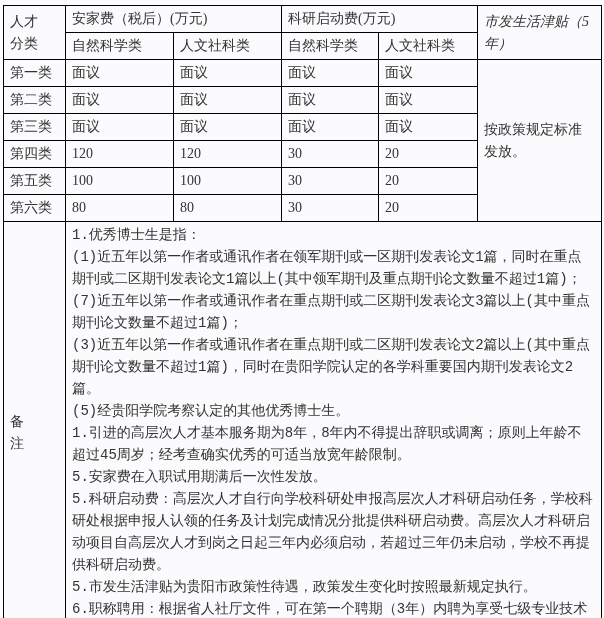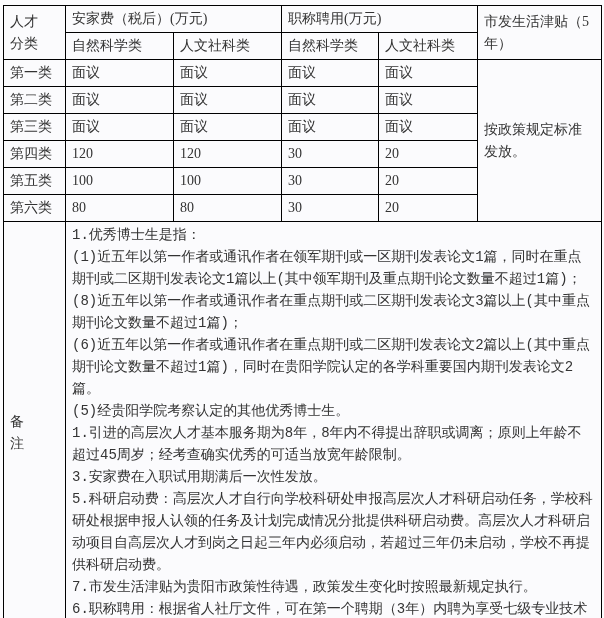--- a/index.html
+++ b/index.html
@@ -31,21 +31,21 @@
     text-align: left;
     vertical-align: middle;
     line-height: 22px;
     overflow: hidden;
   }
   tr.hrow { height: 26px; }
   tr.drow { height: 26px; }
   td.top { vertical-align: top; }
   td.pre { white-space: pre-line; }
   td.cat-header { line-height: 26px; }
-  td.subsidy-header { line-height: 26px; }
+  td.subsidy-header { line-height: 26px; font-style: italic; }
   td.subsidy-value { line-height: 22px; font-family: Liberation Serif, serif; }
   td.notes-label { line-height: 26px; }
   td.notes-cell {
     vertical-align: top;
     height: 398px;
     line-height: 21px;
   }
   .note-par { margin: 0; font-family: Liberation Mono, monospace; }
 </style>
 </head>
@@ -60,21 +60,21 @@
       <col style="width:97px">
       <col style="width:99px">
       <col style="width:124px">
     </colgroup>
 
     <tbody>
         <tr class="hrow">
       <td rowspan="2" class="top pre cat-header">人才
 分类</td>
       <td colspan="2">安家费（税后）(万元)</td>
-      <td colspan="2">职称聘用(万元)</td>
+      <td colspan="2">科研启动费(万元)</td>
       <td rowspan="2" class="top subsidy-header">市发生活津贴（5年）</td>
     </tr>
 
     <tr class="hrow">
       <td>自然科学类</td>
       <td>人文社科类</td>
       <td>自然科学类</td>
       <td>人文社科类</td>
     </tr>
 
@@ -126,25 +126,25 @@
       <td>30</td>
       <td>20</td>
     </tr>
 
     <tr>
       <td class="pre notes-label">备
 注</td>
       <td colspan="5" class="notes-cell">
         <p class="note-par">1.优秀博士生是指：</p>
         <p class="note-par">(1)近五年以第一作者或通讯作者在领军期刊或一区期刊发表论文1篇，同时在重点期刊或二区期刊发表论文1篇以上(其中领军期刊及重点期刊论文数量不超过1篇)；</p>
-        <p class="note-par">(8)近五年以第一作者或通讯作者在重点期刊或二区期刊发表论文3篇以上(其中重点期刊论文数量不超过1篇)；</p>
-        <p class="note-par">(6)近五年以第一作者或通讯作者在重点期刊或二区期刊发表论文2篇以上(其中重点期刊论文数量不超过1篇)，同时在贵阳学院认定的各学科重要国内期刊发表论文2篇。</p>
+        <p class="note-par">(7)近五年以第一作者或通讯作者在重点期刊或二区期刊发表论文3篇以上(其中重点期刊论文数量不超过1篇)；</p>
+        <p class="note-par">(3)近五年以第一作者或通讯作者在重点期刊或二区期刊发表论文2篇以上(其中重点期刊论文数量不超过1篇)，同时在贵阳学院认定的各学科重要国内期刊发表论文2篇。</p>
         <p class="note-par">(5)经贵阳学院考察认定的其他优秀博士生。</p>
         <p class="note-par">1.引进的高层次人才基本服务期为8年，8年内不得提出辞职或调离；原则上年龄不超过45周岁；经考查确实优秀的可适当放宽年龄限制。</p>
-        <p class="note-par">3.安家费在入职试用期满后一次性发放。</p>
+        <p class="note-par">5.安家费在入职试用期满后一次性发放。</p>
         <p class="note-par">5.科研启动费：高层次人才自行向学校科研处申报高层次人才科研启动任务，学校科研处根据申报人认领的任务及计划完成情况分批提供科研启动费。高层次人才科研启动项目自高层次人才到岗之日起三年内必须启动，若超过三年仍未启动，学校不再提供科研启动费。</p>
-        <p class="note-par">7.市发生活津贴为贵阳市政策性待遇，政策发生变化时按照最新规定执行。</p>
+        <p class="note-par">5.市发生活津贴为贵阳市政策性待遇，政策发生变化时按照最新规定执行。</p>
         <p class="note-par">6.职称聘用：根据省人社厅文件，可在第一个聘期（3年）内聘为享受七级专业技术职务待遇，政策发生变化时按照最新规定执行。</p>
       </td>
     </tr>
   </tbody>
     </table>
 </div>
 
 </body></html>

